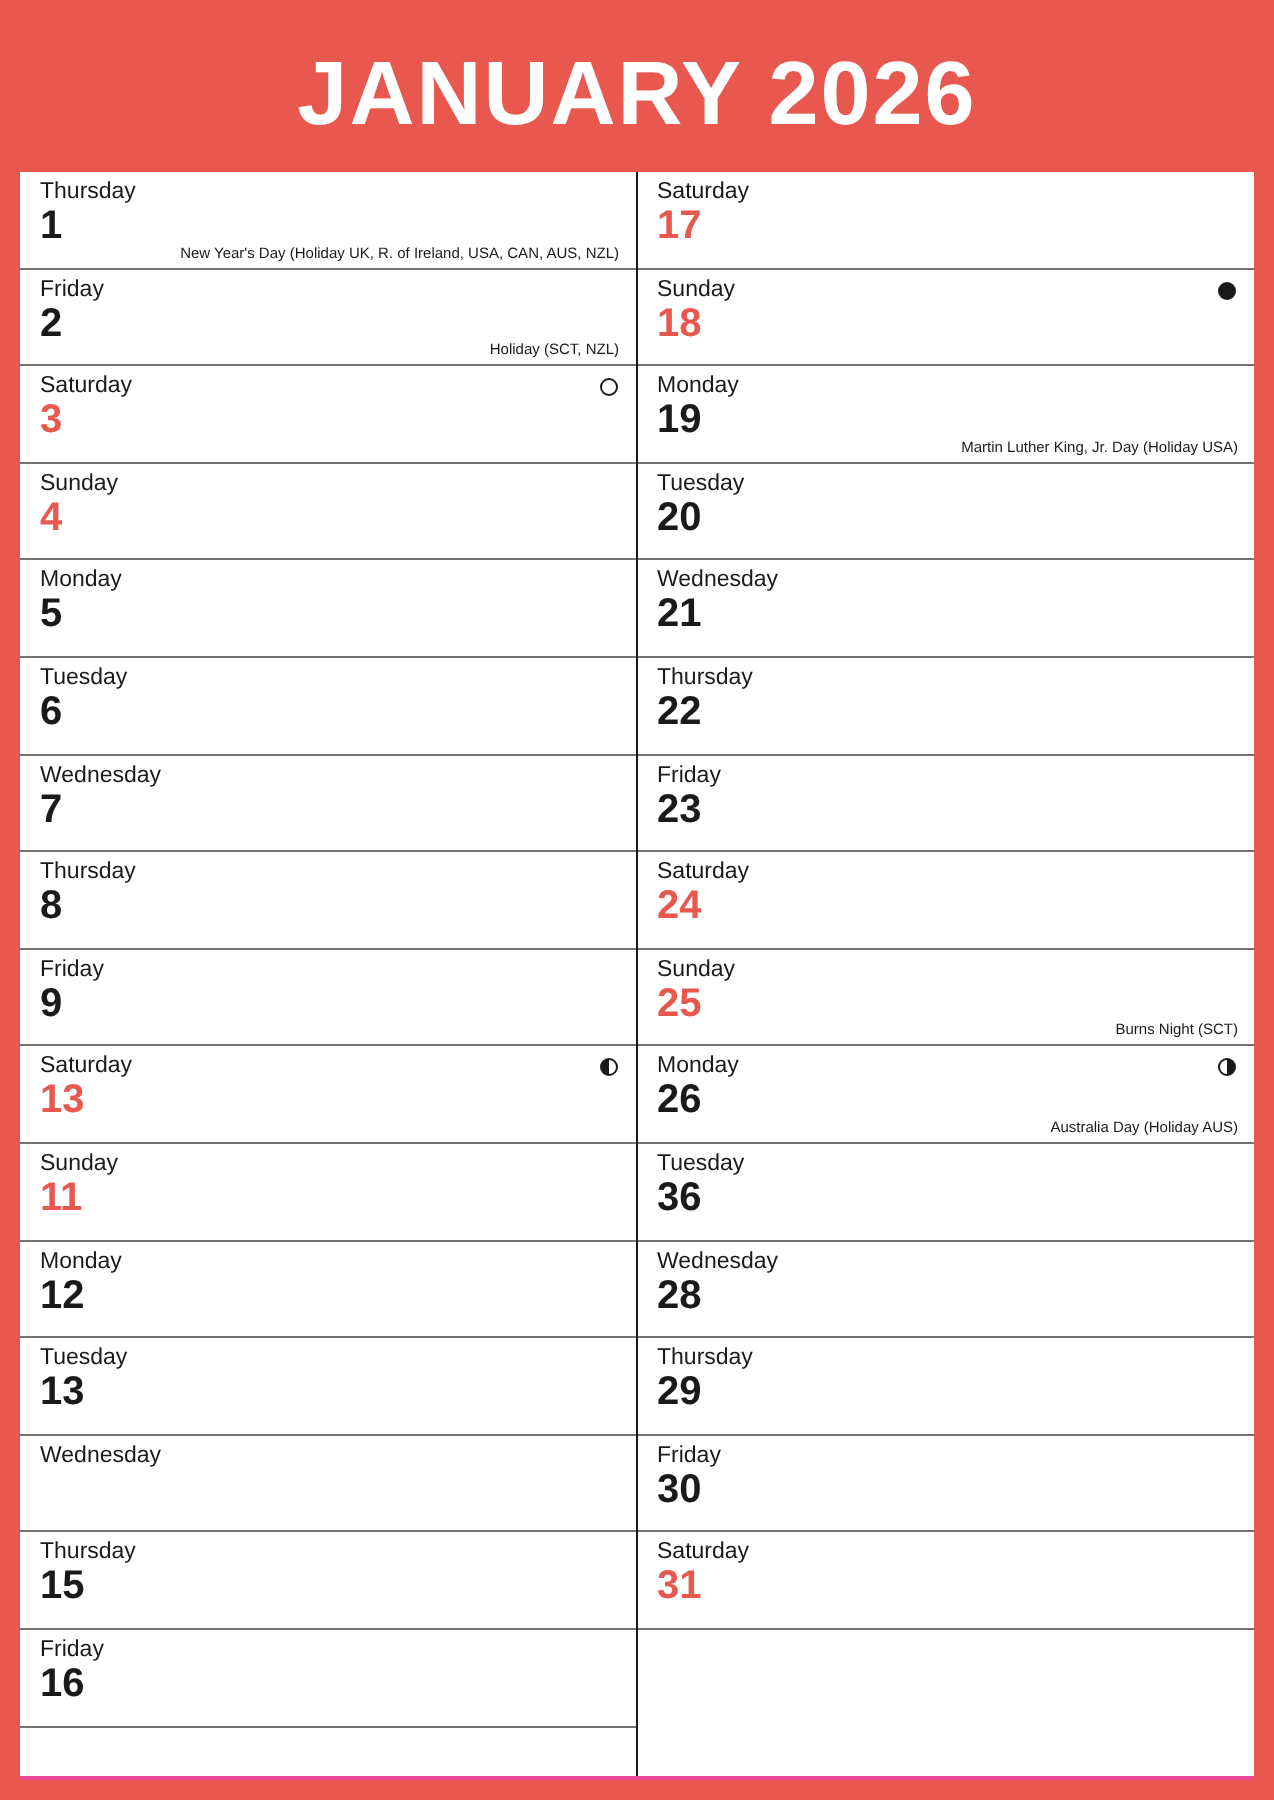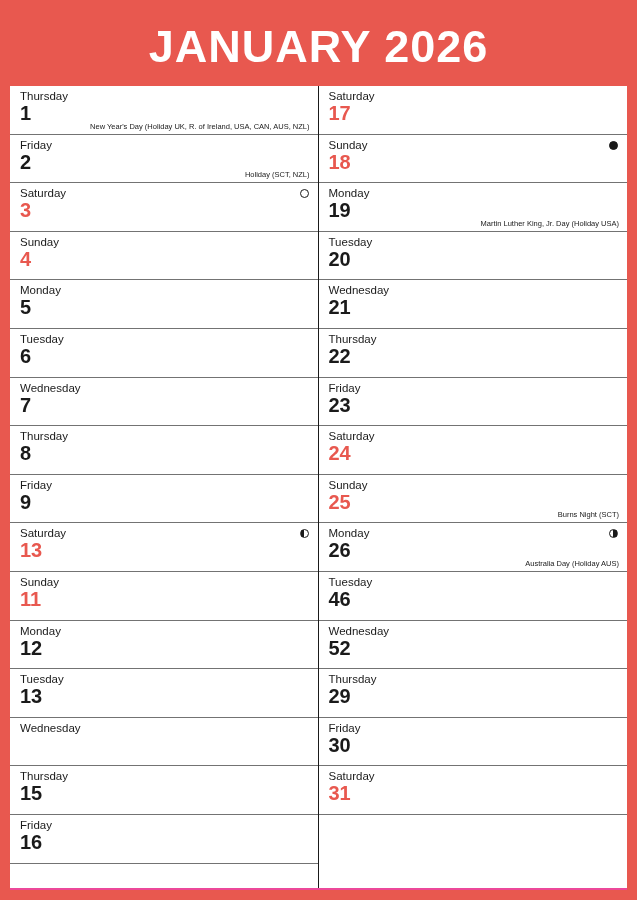--- a/index.html
+++ b/index.html
@@ -236,25 +236,25 @@
           <div class="note">Burns Night (SCT)</div>
         </div>
         <div class="day">
           <div class="weekday">Monday</div>
           <div class="daynum">26</div>
           <div class="note">Australia Day (Holiday AUS)</div>
           <div class="moon first"></div>
         </div>
         <div class="day">
           <div class="weekday">Tuesday</div>
-          <div class="daynum">46</div>
-        </div>
-        <div class="day">
-          <div class="weekday">Wednesday</div>
-          <div class="daynum">52</div>
+          <div class="daynum">36</div>
+        </div>
+        <div class="day">
+          <div class="weekday">Wednesday</div>
+          <div class="daynum">28</div>
         </div>
         <div class="day">
           <div class="weekday">Thursday</div>
           <div class="daynum">29</div>
         </div>
         <div class="day">
           <div class="weekday">Friday</div>
           <div class="daynum">30</div>
         </div>
         <div class="day weekend">

